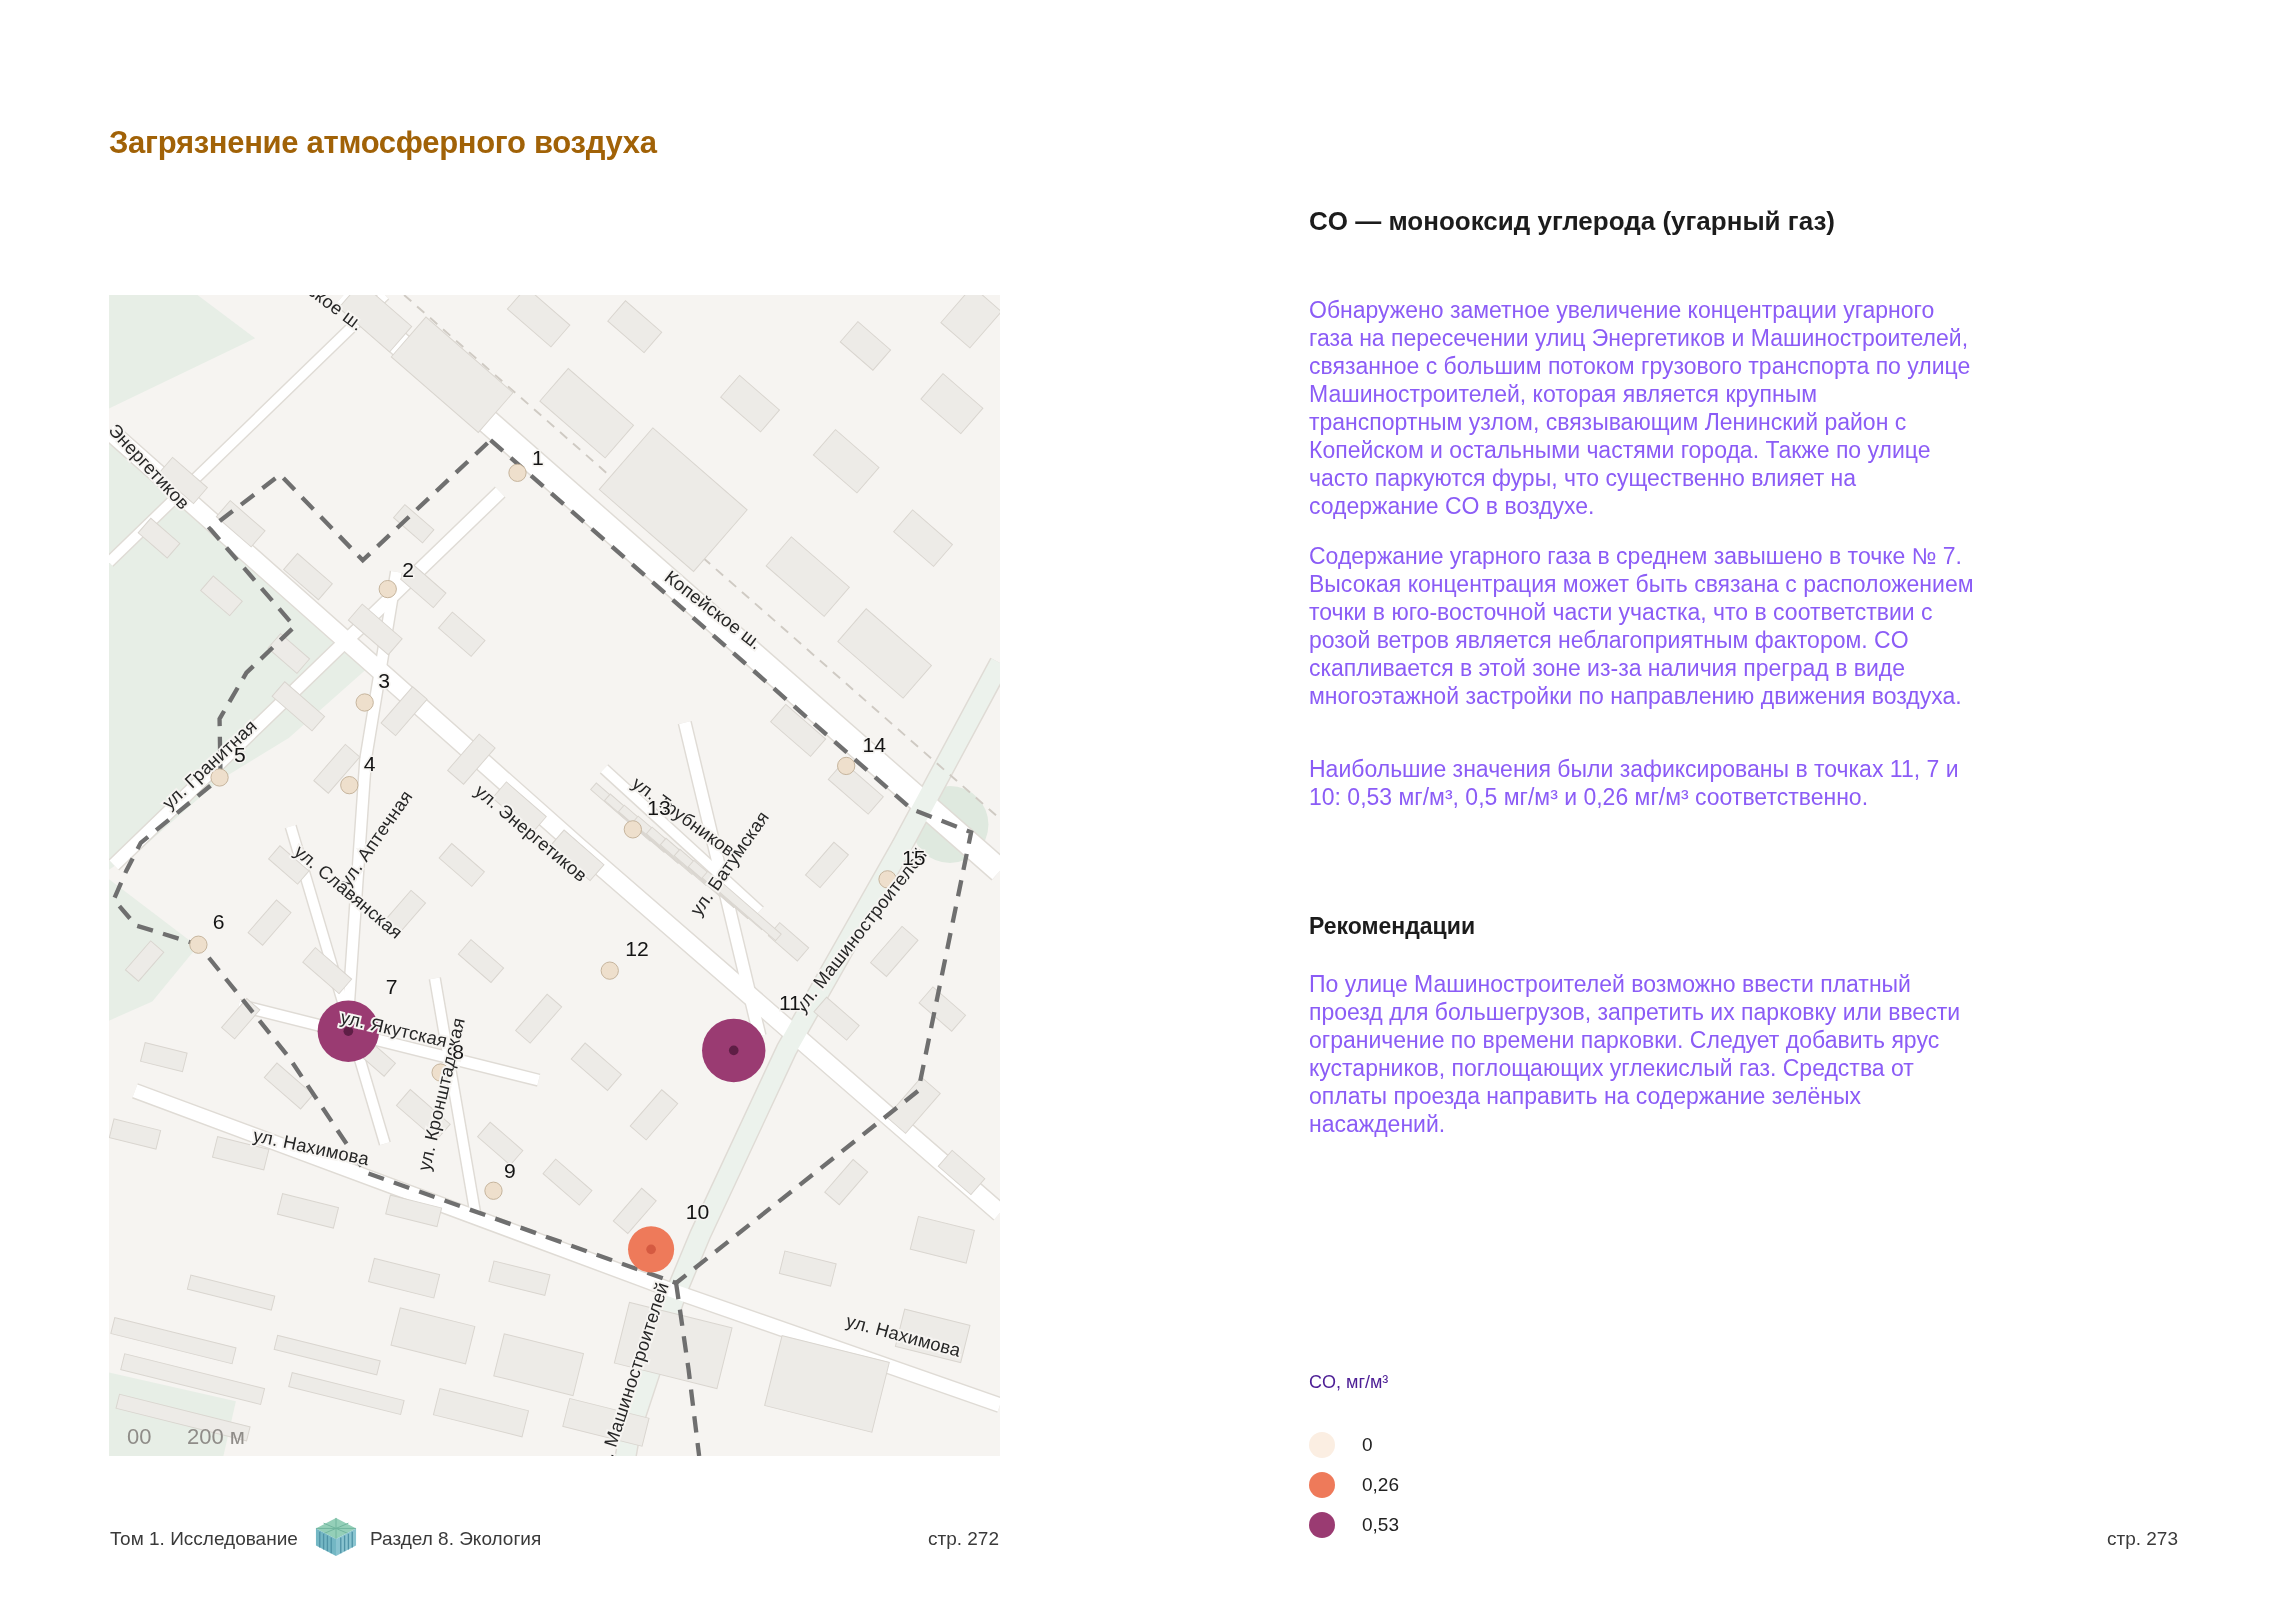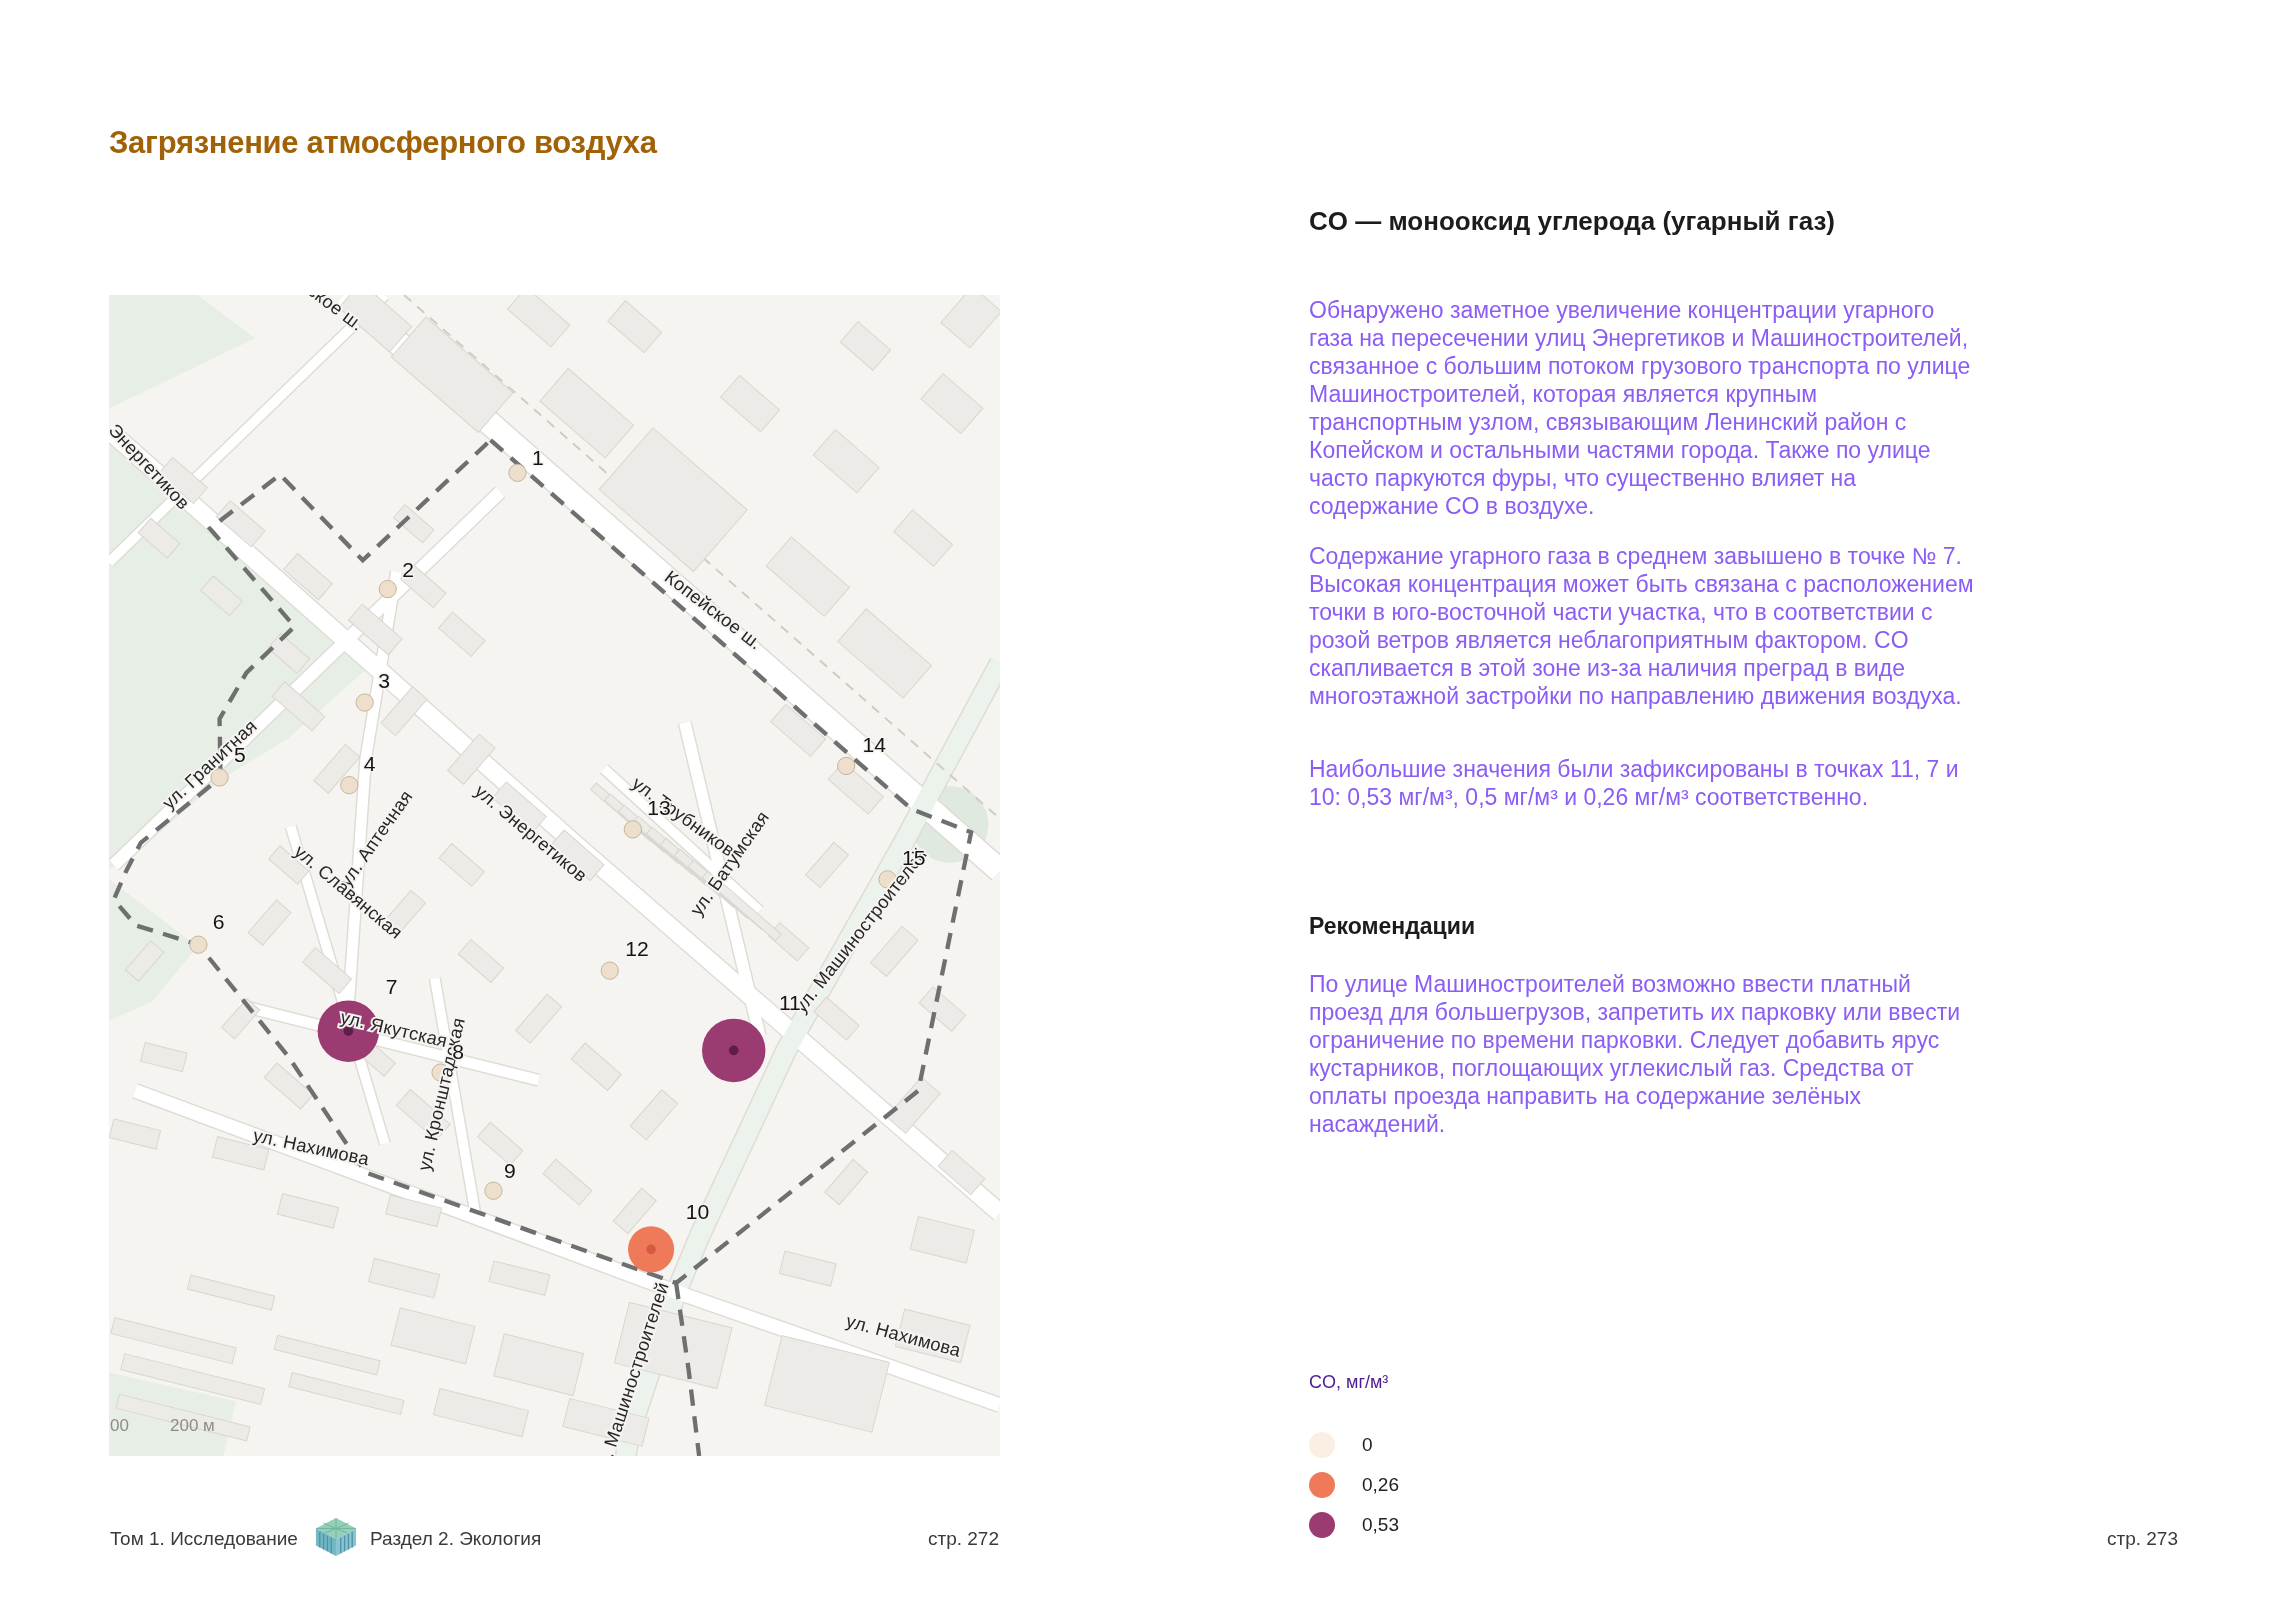--- a/index.html
+++ b/index.html
@@ -22,21 +22,21 @@
   #p4{top:970px;}
   
   #legend{left:1309px;top:1372px;width:384px;}
   #legend-title{font-size:18px;color:#4c1d95;margin:0 0 32px 0;}
   .lg-row{display:flex;align-items:center;height:40px;}
   .lg-dot{width:26px;height:26px;border-radius:50%;flex:0 0 26px;margin-right:27px;}
   .lg-label{font-size:19px;color:#222;}
   
   #map-wrap{left:109px;top:295px;width:891px;height:1161px;background:#f6f4f1;}
   #map-svg{position:absolute;left:0;top:0;width:100%;height:100%;}
-  .map-scale{position:absolute;bottom:20px;font-size:17px;color:#8f8c88;}
+  .map-scale{position:absolute;bottom:6px;font-size:22px;color:#8f8c88;margin-left:17px;}
   #scale-0{left:1px;}
   #scale-1{left:61px;}
   
   .footer-text{top:1528px;font-size:19px;color:#3a3a3a;}
   #footer-volume{left:110px;}
   #footer-section{left:370px;}
   #footer-page-left{left:807px;width:192px;text-align:right;}
   #footer-page-right{left:1986px;width:192px;text-align:right;}
   #footer-logo{left:314px;top:1516px;width:44px;height:42px;}
   
@@ -435,16 +435,16 @@
 <svg id="footer-logo" class="abs" viewBox="0 0 46 44">
   <polygon points="23,2 44,13 23,24 2,13" fill="#94cfb8"></polygon>
   <path d="M23,2 L23,24 M2,13 L44,13 M10,7.5 L36,18.5 M36,7.5 L10,18.5" stroke="#6fb39c" stroke-width="1" fill="none"></path>
   <polygon points="2,13 23,24 23,42 2,31" fill="#74b7c4"></polygon>
   <polygon points="44,13 23,24 23,42 44,31" fill="#8ac4d0"></polygon>
   <g stroke="#4f93a6" stroke-width="1.4">
     <path d="M6,16.5 L6,33 M10,18.5 L10,35 M14,20.5 L14,37 M18,22.5 L18,39"></path>
     <path d="M40,16.5 L40,33 M36,18.5 L36,35 M32,20.5 L32,37 M28,22.5 L28,39"></path>
   </g>
 </svg>
-<span id="footer-section" class="abs footer-text">Раздел 2. Экология</span>
+<span id="footer-section" class="abs footer-text">Раздел 8. Экология</span>
 <span id="footer-page-left" class="abs footer-text">стр. 272</span>
 <span id="footer-page-right" class="abs footer-text">стр. 273</span>
 
 
 </body></html>

